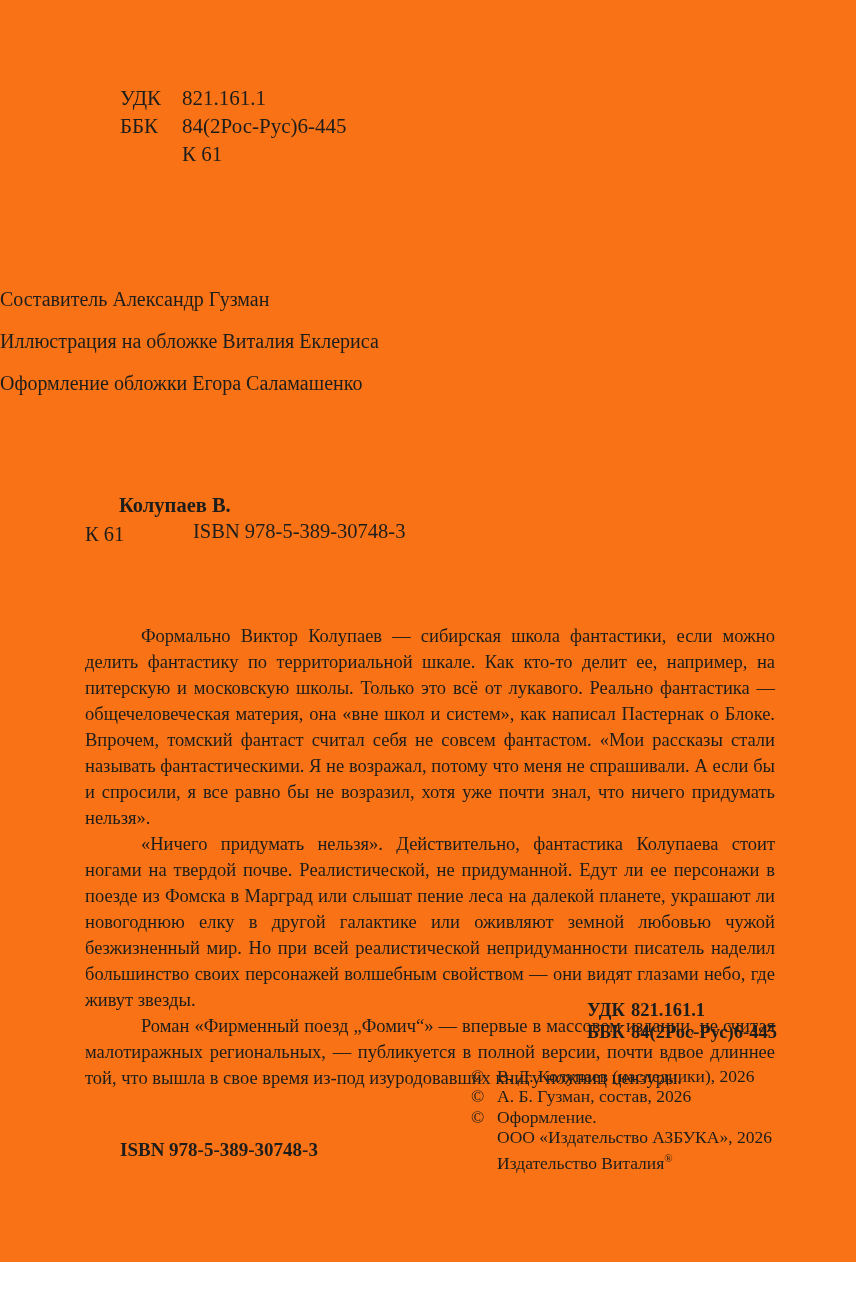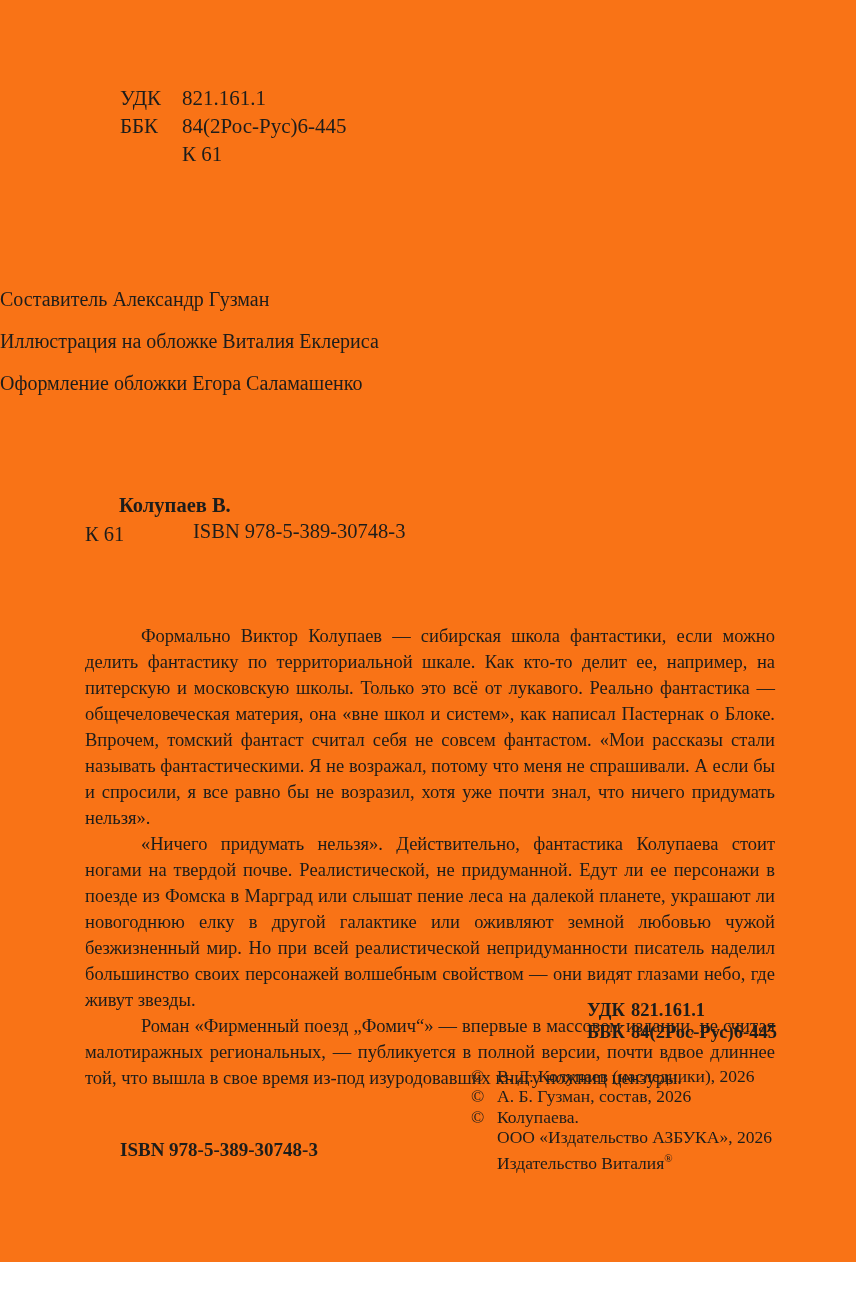--- a/index.html
+++ b/index.html
@@ -172,21 +172,21 @@
     <div class="cr-entry">
       <span class="cr-symbol">©</span>
       <span>В. Д. Колупаев (наследники), 2026</span>
     </div>
     <div class="cr-entry">
       <span class="cr-symbol">©</span>
       <span>А. Б. Гузман, состав, 2026</span>
     </div>
     <div class="cr-entry">
       <span class="cr-symbol">©</span>
-      <span>Колупаева.</span>
+      <span>Оформление.</span>
     </div>
     <div class="cr-cont">ООО «Издательство АЗБУКА», 2026</div>
     <div class="cr-cont"><span>Издательство Виталия</span><sup>®</sup></div>
   </div>
 
   <div class="isbn-footer">ISBN 978-5-389-30748-3</div>
 
 </div>
 
 </body></html>

